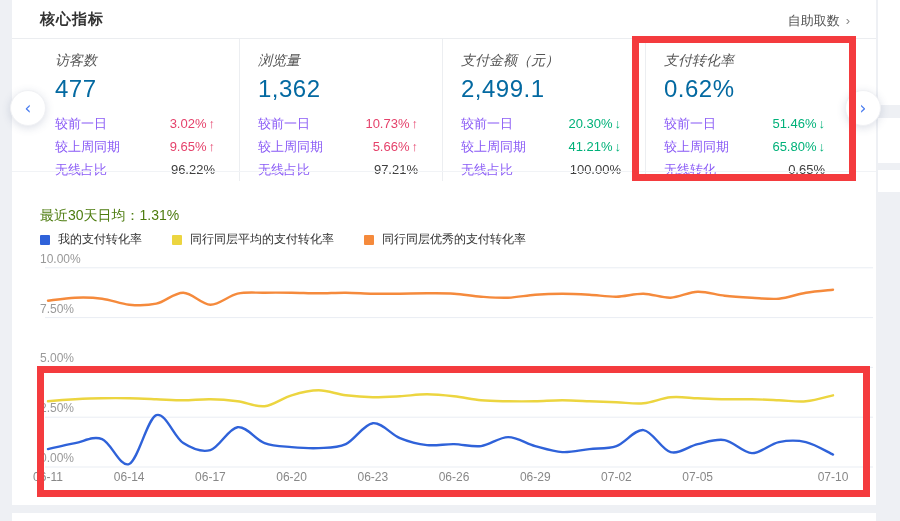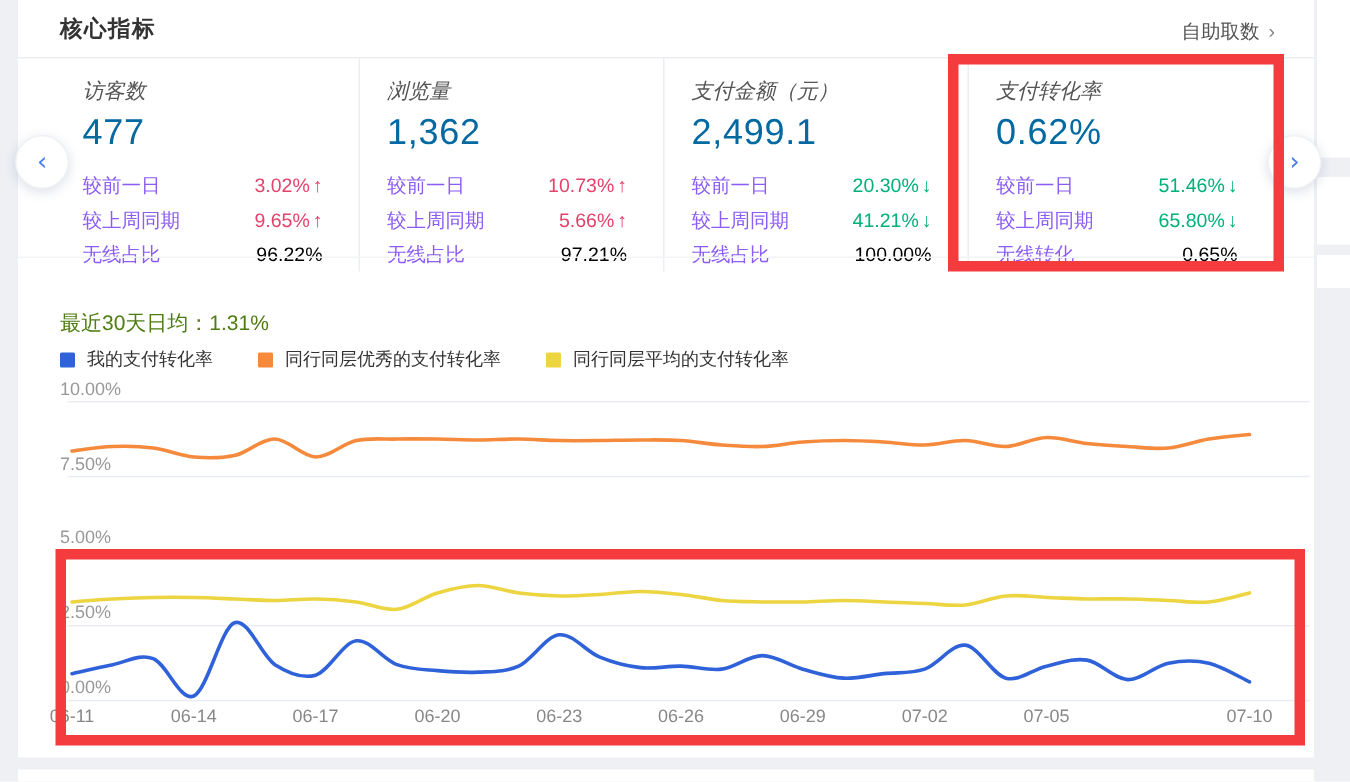--- a/index.html
+++ b/index.html
@@ -15,21 +15,21 @@
   .action-link{position:absolute;right:26px;top:12px;font-size:13px;color:#555;cursor:pointer;}
   .action-link .chev{color:#888;margin-left:6px;font-size:13px;}
   
   .cards{position:absolute;left:37px;top:39px;width:812px;height:132px;display:grid;grid-template-columns:203px 203px 203px 203px;}
   .card{padding:13px 24px 0 18px;box-sizing:border-box;}
   .card.bordered{border-right:1px solid #eceef1;}
   .card-title{font-size:14px;color:#555;font-style:italic;}
   .card-value{font-size:24px;color:#0369a1;margin-top:5px;margin-bottom:9px;letter-spacing:.5px;}
   .card-row{display:flex;justify-content:space-between;font-size:13px;line-height:23px;}
   .card-row .lbl{color:#8b5cf6;}
-  .card-row .val{color:#000000;}
+  .card-row .val{color:#404040;}
   .card-row .val.up{color:#e5426b;}
   .card-row .val.down{color:#00b179;}
   .card-row b.arr{font-weight:700;margin-left:2px;font-size:13px;}
   .cards-bottom-line{position:absolute;left:12px;top:171px;width:864px;height:1px;background:#f1f3f6;}
   
   .nav-circle{position:absolute;width:36px;height:36px;border-radius:50%;background:#fff;border:1px solid #f0f1f4;
     box-shadow:0 2px 8px rgba(60,80,120,.18);color:#4a7df0;font-size:17px;line-height:34px;text-align:center;
     cursor:pointer;padding:0;z-index:6;font-family:"DejaVu Sans",sans-serif;}
   .nav-circle.left{left:10px;top:90px;}
   .nav-circle.right{left:845px;top:90px;}
@@ -136,26 +136,26 @@
 <button class="nav-circle left">‹</button>
 <button class="nav-circle right">›</button>
 
 <div class="chart-title">最近30天日均：1.31%</div>
 <div class="legend" id="legend">
     <span class="legend-item">
       <span class="legend-swatch" style="background: rgb(47, 98, 217);"></span>
       <span class="legend-label">我的支付转化率</span>
     </span>
     <span class="legend-item">
+      <span class="legend-swatch" style="background: rgb(236, 213, 64);"></span>
+      <span class="legend-label">同行同层平均的支付转化率</span>
+    </span>
+    <span class="legend-item">
       <span class="legend-swatch" style="background: rgb(245, 138, 60);"></span>
       <span class="legend-label">同行同层优秀的支付转化率</span>
-    </span>
-    <span class="legend-item">
-      <span class="legend-swatch" style="background: rgb(236, 213, 64);"></span>
-      <span class="legend-label">同行同层平均的支付转化率</span>
     </span>
   </div>
 <svg id="chart" xmlns="http://www.w3.org/2000/svg">
     <line x1="45" x2="873" y1="267.8" y2="267.8" stroke="#e9edf3" stroke-width="1"></line>
     <line x1="45" x2="873" y1="317.6" y2="317.6" stroke="#e9edf3" stroke-width="1"></line>
     <line x1="45" x2="873" y1="367.4" y2="367.4" stroke="#e9edf3" stroke-width="1"></line>
     <line x1="45" x2="873" y1="417.2" y2="417.2" stroke="#e9edf3" stroke-width="1"></line>
     <line x1="45" x2="873" y1="467" y2="467" stroke="#e9edf3" stroke-width="1"></line>
     <path d="M48.0,449.1C52.5,448.1,66.0,444.8,75.1,443.1C84.1,441.4,93.1,435.6,102.1,439.1C111.2,442.6,120.2,468.0,129.2,464.0C138.2,460.0,147.3,418.7,156.3,415.2C165.3,411.7,174.3,437.3,183.3,443.1C192.4,448.9,201.4,452.7,210.4,450.1C219.4,447.4,228.5,428.3,237.5,427.2C246.5,426.0,255.5,439.8,264.6,443.1C273.6,446.4,282.6,446.3,291.6,447.1C300.6,447.9,309.7,448.6,318.7,448.1C327.7,447.6,336.7,448.2,345.8,444.1C354.8,439.9,363.8,424.2,372.8,423.2C381.9,422.2,390.9,434.5,399.9,438.1C408.9,441.8,417.9,444.1,427.0,445.1C436.0,446.1,445.0,443.9,454.0,444.1C463.1,444.3,472.1,447.2,481.1,446.1C490.1,444.9,499.1,437.1,508.2,437.1C517.2,437.1,526.2,443.6,535.2,446.1C544.3,448.6,553.3,451.6,562.3,452.1C571.3,452.6,580.4,450.1,589.4,449.1C598.4,448.1,607.4,449.2,616.4,446.1C625.5,442.9,634.5,429.2,643.5,430.1C652.5,431.1,661.6,449.7,670.6,452.1C679.6,454.4,688.6,446.1,697.7,444.1C706.7,442.1,715.7,438.6,724.7,440.1C733.7,441.6,742.8,452.7,751.8,453.1C760.8,453.4,769.8,443.9,778.9,442.1C787.9,440.3,796.9,440.0,805.9,442.1C815.0,444.2,828.5,452.6,833.0,454.6" fill="none" stroke="#2f62d9" stroke-width="2.4" stroke-linecap="round"></path>
     <path d="M48.0,401.3C52.5,400.9,66.0,399.8,75.1,399.3C84.1,398.8,93.1,398.4,102.1,398.3C111.2,398.1,120.2,398.1,129.2,398.3C138.2,398.4,147.3,398.9,156.3,399.3C165.3,399.6,174.3,400.3,183.3,400.3C192.4,400.3,201.4,399.1,210.4,399.3C219.4,399.4,228.5,400.1,237.5,401.3C246.5,402.4,255.5,407.2,264.6,406.2C273.6,405.2,282.6,397.9,291.6,395.3C300.6,392.6,309.7,390.3,318.7,390.3C327.7,390.3,336.7,394.1,345.8,395.3C354.8,396.4,363.8,397.1,372.8,397.3C381.9,397.4,390.9,396.8,399.9,396.3C408.9,395.8,417.9,394.3,427.0,394.3C436.0,394.3,445.0,395.3,454.0,396.3C463.1,397.3,472.1,399.4,481.1,400.3C490.1,401.1,499.1,401.1,508.2,401.3C517.2,401.4,526.2,401.4,535.2,401.3C544.3,401.1,553.3,400.3,562.3,400.3C571.3,400.3,580.4,400.9,589.4,401.3C598.4,401.6,607.4,401.9,616.4,402.3C625.5,402.6,634.5,404.1,643.5,403.3C652.5,402.4,661.6,398.1,670.6,397.3C679.6,396.4,688.6,397.9,697.7,398.3C706.7,398.6,715.7,399.1,724.7,399.3C733.7,399.4,742.8,399.1,751.8,399.3C760.8,399.4,769.8,399.9,778.9,400.3C787.9,400.6,796.9,402.1,805.9,401.3C815.0,400.4,828.5,396.3,833.0,395.3" fill="none" stroke="#ecd540" stroke-width="2.4" stroke-linecap="round"></path>

